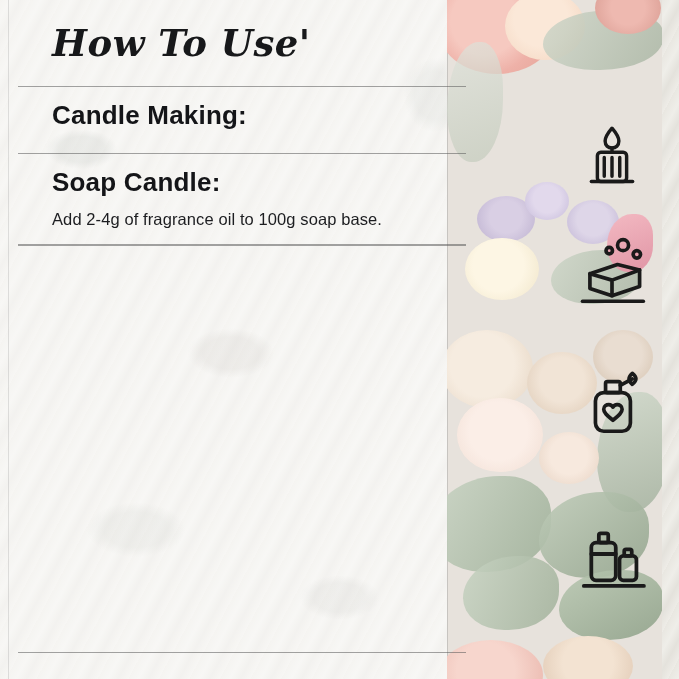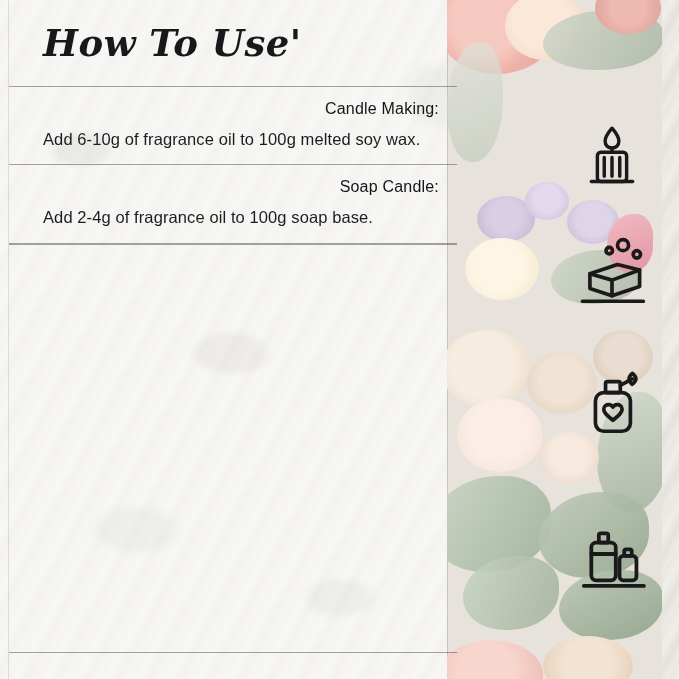--- a/index.html
+++ b/index.html
@@ -81,21 +81,21 @@
     position: absolute;
     top: 0; right: 0; width: 17px; height: 679px;
     background:
       repeating-linear-gradient(118deg, #e9e7e1 0px, #efeee9 9px, #e4e2dc 18px, #eeece7 27px);
   }
 
   
   .content {
     position: absolute;
     top: 0;
-    left: 9px;
+    left: 18px;
     width: 448px;
     height: 679px;
   }
 
   .title-block {
     height: 86px;
     display: flex;
     align-items: center;
     padding-left: 34px;
     box-sizing: border-box;
@@ -114,25 +114,24 @@
     background: rgba(90,90,90,0.55);
     width: 100%;
   }
 
   .section {
     box-sizing: border-box;
     padding: 13px 18px 13px 34px;
   }
   .section h2 {
     margin: 0 0 9px 0;
-    font-size: 16px;
-    font-weight: 400;
+    font-size: 26px;
+    font-weight: 700;
     color: #141518;
     letter-spacing: 0.2px;
-    text-align: right;
   }
   .section p {
     margin: 0;
     font-size: 16.5px;
     line-height: 1.47;
     color: #1c1d20;
     letter-spacing: 0.1px;
   }
 
   
@@ -201,21 +200,20 @@
   <div class="content">
 
     <div class="title-block">
       <div class="title">How To Use'</div>
     </div>
 
     <div class="divider"></div>
 
     <div class="section">
       <h2>Candle Making:</h2>
-      <p>Add 6-10g of fragrance oil to 100g melted soy wax.</p>
     </div>
 
     <div class="divider"></div>
 
     <div class="section">
       <h2>Soap Candle:</h2>
       <p>Add 2-4g of fragrance oil to 100g soap base.</p>
     </div>
 
     <div class="divider"></div>

